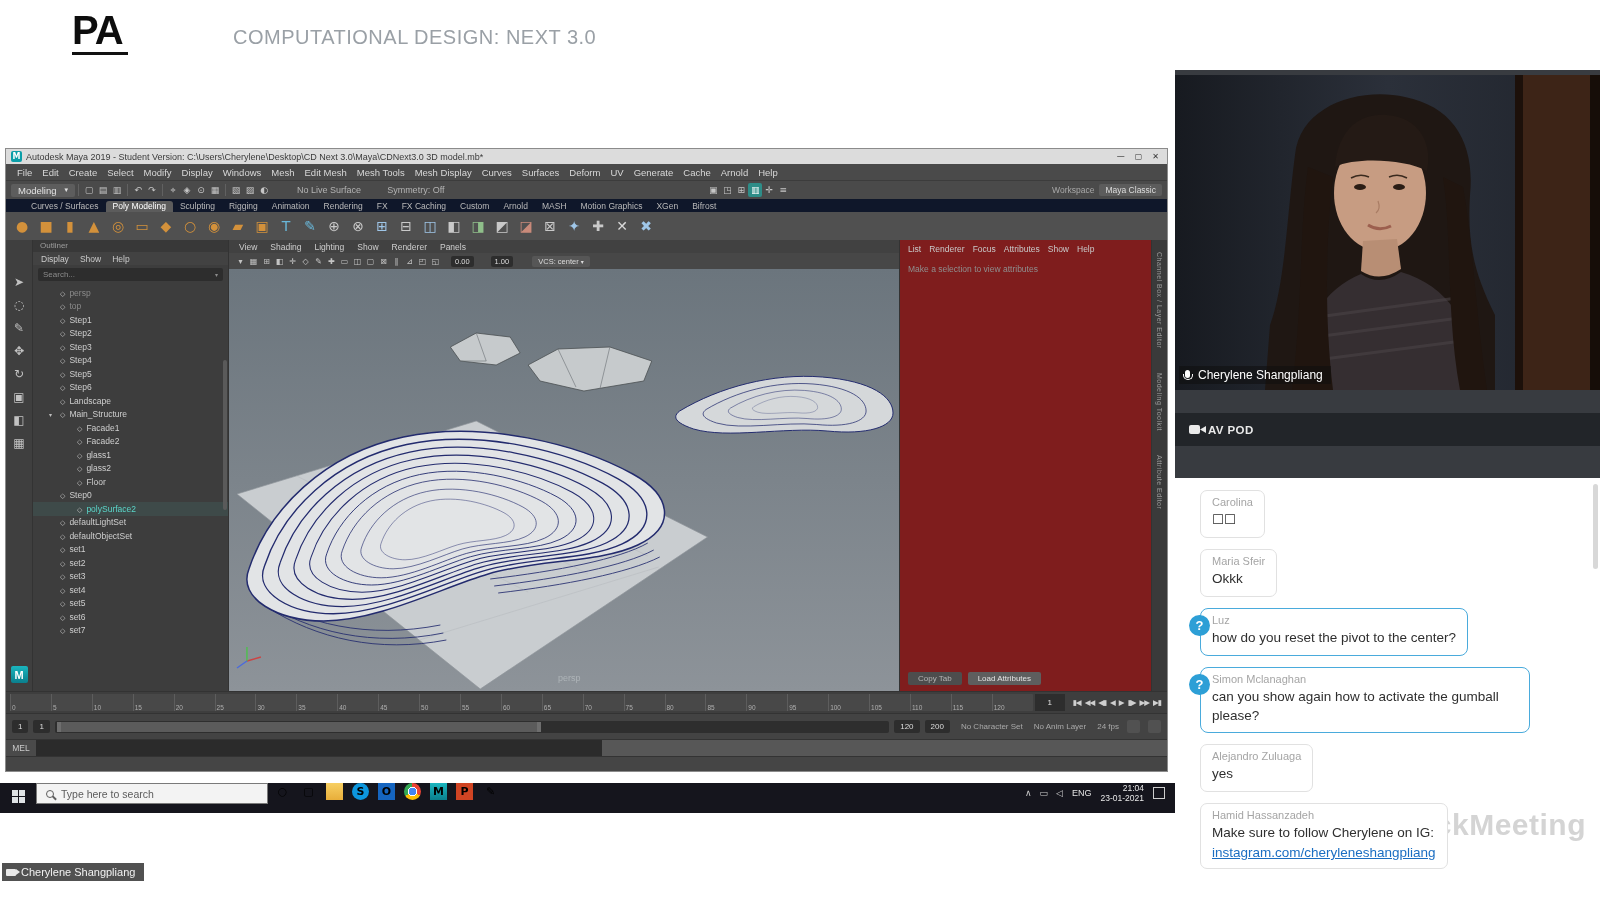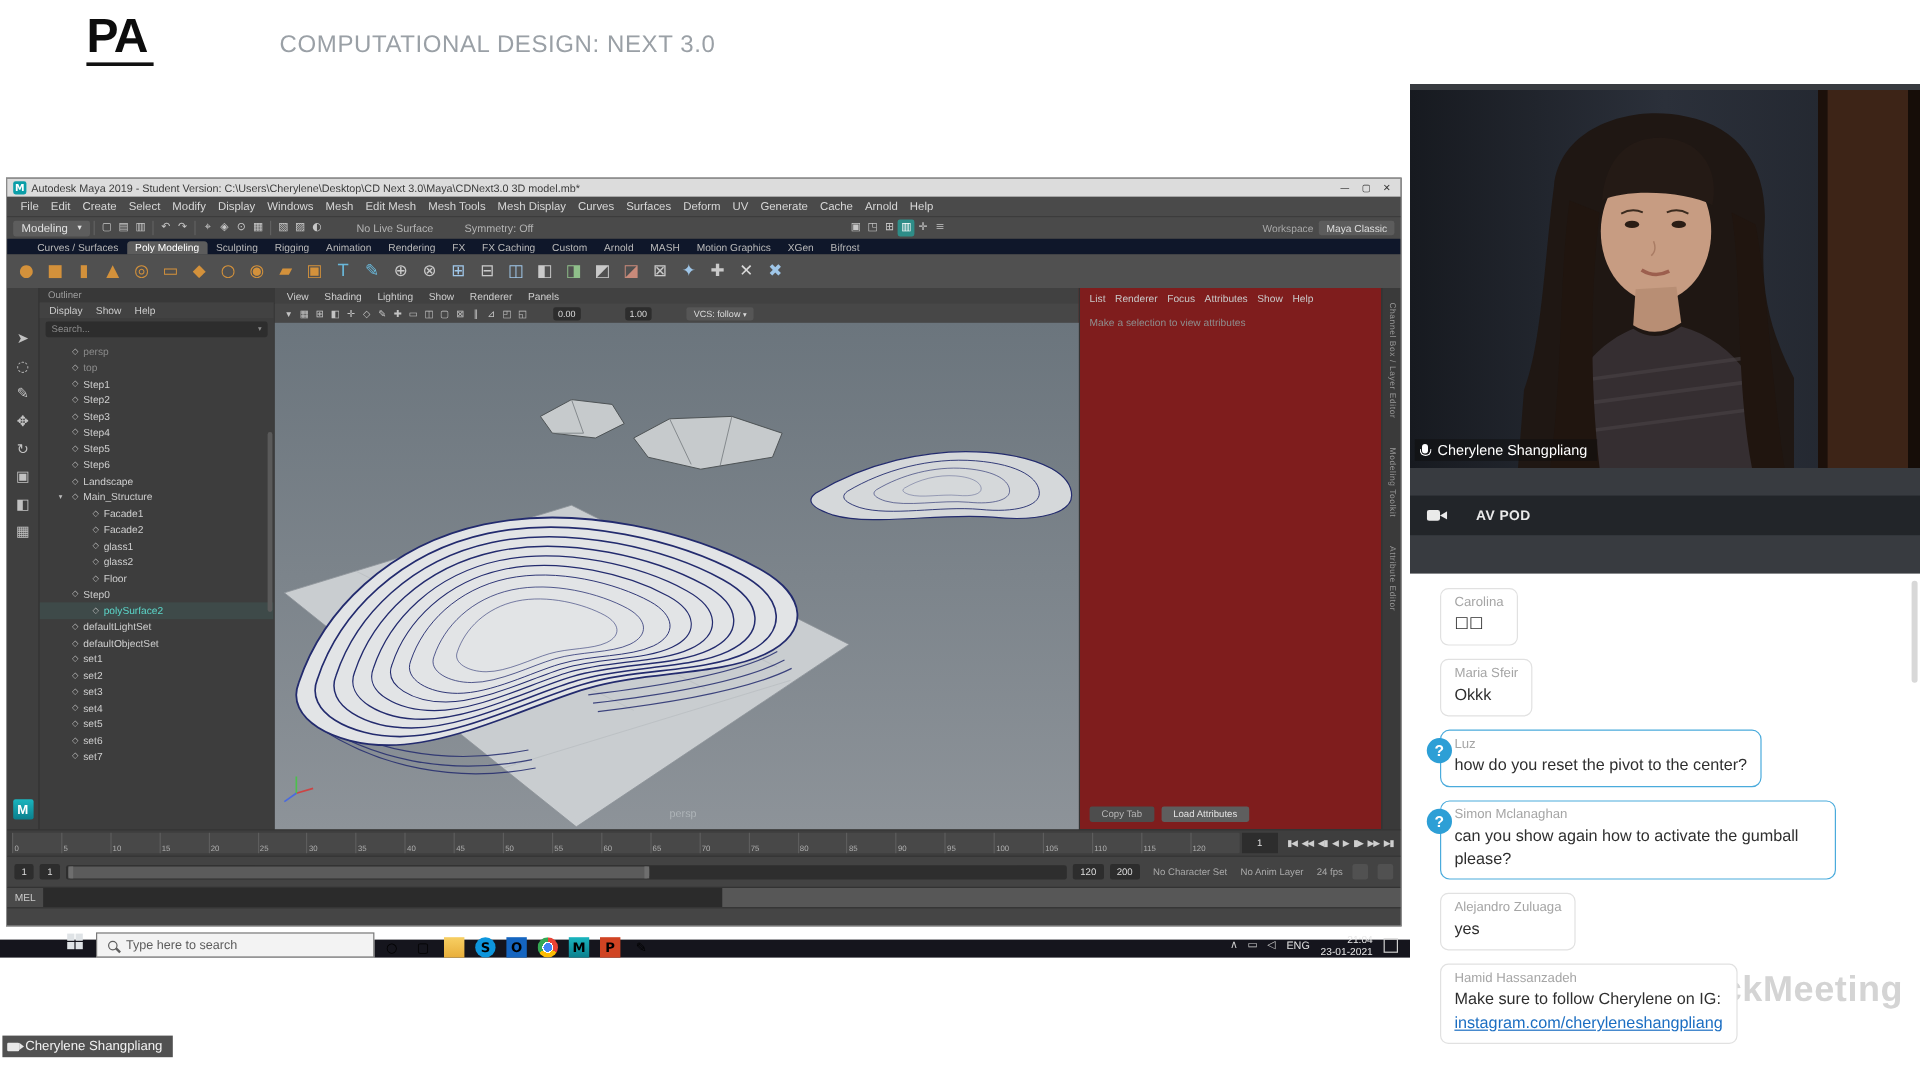--- a/index.html
+++ b/index.html
@@ -66,21 +66,21 @@
   .oicon::before { content:"◇"; font-size:7px; color:#b5b5b5; font-family:"DejaVu Sans",sans-serif; }
   .trow.ind { padding-left:33px; }
   .trow.dim { color:#8a8a8a; }
   .trow.sel { color:#5bd6c9; background:rgba(80,200,190,0.10); }
   .outl-scroll { position:absolute; right:1px; top:120px; width:4px; height:150px; background:#5a5a5a; border-radius:2px; }
 
   .vpcol { flex:1; display:flex; flex-direction:column; border-left:1px solid #333; min-width:0; }
   .panel-menu { height:13px; background:#414141; display:flex; gap:13px; align-items:center; padding:0 10px; font-size:8.5px; color:#cecece; flex:0 0 auto; }
   .panel-icons { height:16px; background:#474747; display:flex; align-items:center; gap:1px; padding:0 5px; flex:0 0 auto; }
   .picon { width:13px; height:13px; display:flex; align-items:center; justify-content:center; font-size:8px; color:#c4c4c4; }
-  .pfield { background:#2d2d2d; border-radius:2px; font-size:7.5px; color:#ddd; padding:1px 4px; margin:0 18px; }
+  .pfield { background:#2d2d2d; border-radius:2px; font-size:7.5px; color:#ddd; padding:1px 4px; margin:0 8px; }
   .pdrop { background:#565656; border-radius:2px; font-size:7.5px; color:#ddd; padding:1px 6px; margin-left:10px; }
   .viewport { flex:1; position:relative; background:linear-gradient(#6b757d,#8d9399); min-height:0; }
   .viewport svg { position:absolute; inset:0; width:100%; height:100%; }
 
   .attr { width:252px; background:#7f1d1d; border-left:1px solid #333; display:flex; flex-direction:column; flex:0 0 auto; }
   .attr-menu { display:flex; gap:8px; padding:4px 8px 2px; font-size:8.5px; color:#c9c9c9; flex-wrap:nowrap; }
   .attr-hint { font-size:8.5px; color:#8f8f8f; padding:8px 8px; }
   .attr-bottom { margin-top:auto; display:flex; gap:6px; padding:4px 8px 6px; }
   .attr-btn { font-size:8px; color:#b5b5b5; background:#4d4d4d; border-radius:2px; padding:2px 10px; }
   .attr-btn.primary { background:#5e5e5e; color:#e2e2e2; }
@@ -105,21 +105,21 @@
   .range-text { font-size:8px; color:#a9a9a9; white-space:nowrap; margin-left:6px; }
   .range-icon { width:13px; height:13px; background:#515151; border-radius:2px; margin-left:3px; }
 
   .m-cmd { height:17px; display:flex; border-top:1px solid #333; flex:0 0 auto; }
   .cmd-label { width:30px; background:#4a4a4a; font-size:8.5px; color:#c9c9c9; display:flex; align-items:center; justify-content:center; }
   .cmd-input { flex:1; background:#2b2b2b; }
   .cmd-result { flex:1; background:#575757; }
   .m-help { height:15px; background:#454545; border-top:1px solid #333; flex:0 0 auto; }
 
   
-  .taskbar { position:absolute; left:0; top:713px; width:1175px; height:15px; background:#15151d; display:flex; align-items:flex-end;padding-left:44px; }
+  .taskbar { position:absolute; left:0; top:713px; width:1175px; height:30px; background:#15151d; display:flex; align-items:flex-start; }
   .tb-start { width:36px; height:27px; display:flex; align-items:center; justify-content:center; }
   .win-logo { display:grid; grid-template-columns:6px 6px; grid-template-rows:6px 6px; gap:1px; }
   .win-logo i { background:#dfe3e6; }
   .tb-search { width:232px; height:21px; background:#f3f3f3; border:1px solid #7a7a7a; display:flex; align-items:center; gap:7px; padding:0 9px; }
   .icon-search { width:8px; height:8px; border:1.5px solid #5f5f5f; border-radius:50%; position:relative; flex:0 0 auto; }
   .icon-search::after { content:""; position:absolute; width:5px; height:1.5px; background:#5f5f5f; right:-4px; bottom:-2px; transform:rotate(45deg); }
   .tb-search span { font-size:10.5px; color:#5c5c5c; white-space:nowrap; }
   .tb-apps { display:flex; align-items:center; margin-left:6px; gap:9px; }
   .appicon { width:17px; height:17px; display:flex; align-items:center; justify-content:center; font-size:11px; font-weight:bold; }
   .appicon.round { border-radius:50%; }
@@ -140,21 +140,21 @@
   
   .right-panel { position:absolute; left:1175px; top:70px; width:425px; height:830px; background:#383b40; }
   .webcam { position:absolute; left:0; top:5px; width:425px; height:315px; overflow:hidden; background:#20232a; }
   .webcam svg { width:100%; height:100%; display:block; }
   .cam-name { position:absolute; left:4px; bottom:6px; background:rgba(15,15,15,0.55); color:#fff; font-size:12px;
     display:flex; align-items:center; gap:6px; padding:2px 8px 2px 5px; }
   .icon-mic { width:5px; height:8px; background:#fff; border-radius:2.5px; position:relative; margin:0 2px 3px 1px; }
   .icon-mic::after { content:""; position:absolute; left:-2.5px; top:4px; width:8px; height:5px; border:1px solid #fff;
     border-top:none; border-radius:0 0 5px 5px; }
 
-  .avpod-bar { position:absolute; left:0; top:343px; width:425px; height:33px; background:#222529; display:flex; align-items:center; gap:24px; padding:0 14px; }
+  .avpod-bar { position:absolute; left:0; top:343px; width:425px; height:33px; background:#222529; display:flex; align-items:center; gap:2px; padding:0 14px; }
   .avpod-bar span { color:#eaeaea; font-size:11.5px; font-weight:bold; letter-spacing:0.4px; }
   .chat-bar { position:absolute; left:0; top:378px; width:425px; height:30px; background:#ebebeb; display:flex; align-items:center; gap:9px; padding:0 14px; }
   .chat-bar span { color:#6d6d6d; font-size:11.5px; font-weight:bold; letter-spacing:0.4px; }
 
   .chat-list { position:absolute; left:0; top:408px; width:425px; height:422px; background:#fff; padding-top:12px; overflow:hidden; }
   .chat-scroll { position:absolute; right:2px; top:6px; width:5px; height:85px; background:#d8d8d8; border-radius:3px; }
   .msg { position:relative; margin:0 18px 11px 25px; z-index:1; }
   .bubble { display:inline-block; max-width:100%; background:#fff; border:1px solid #e1e1e1; border-radius:7px; padding:5px 11px 7px; }
   .msg.question .bubble { border:1px solid #4aabdc; border-radius:8px; max-width:330px; }
   .qbadge { display:none; position:absolute; left:-11px; top:7px; width:21px; height:21px; border-radius:50%;
@@ -523,21 +523,21 @@
               <span class="glyph picon">▢</span>
               <span class="glyph picon">⊠</span>
               <span class="glyph picon">∥</span>
               <span class="glyph picon">⊿</span>
               <span class="glyph picon">◰</span>
               <span class="glyph picon">◱</span>
             </span>
           <span class="pfield">0.00</span>
           <span class="pfield">1.00</span>
           <span class="pdrop">
-            <span>VCS: follow</span> <span class="glyph" style="font-size:6px;">▾</span>
+            <span>VCS: center</span> <span class="glyph" style="font-size:6px;">▾</span>
           </span>
         </div>
 
         <div class="viewport">
           <svg viewBox="0 0 672 422" preserveAspectRatio="none">
 
             <polygon points="8,225 248,152 480,268 252,420" fill="#c9cdd0" stroke="#8e959a" stroke-width="0.7"></polygon>
             <g stroke="#b4b9bc" stroke-width="0.5">
               <line x1="68" y1="207" x2="300" y2="323"></line>
                 <line x1="128" y1="189" x2="360" y2="305"></line>

